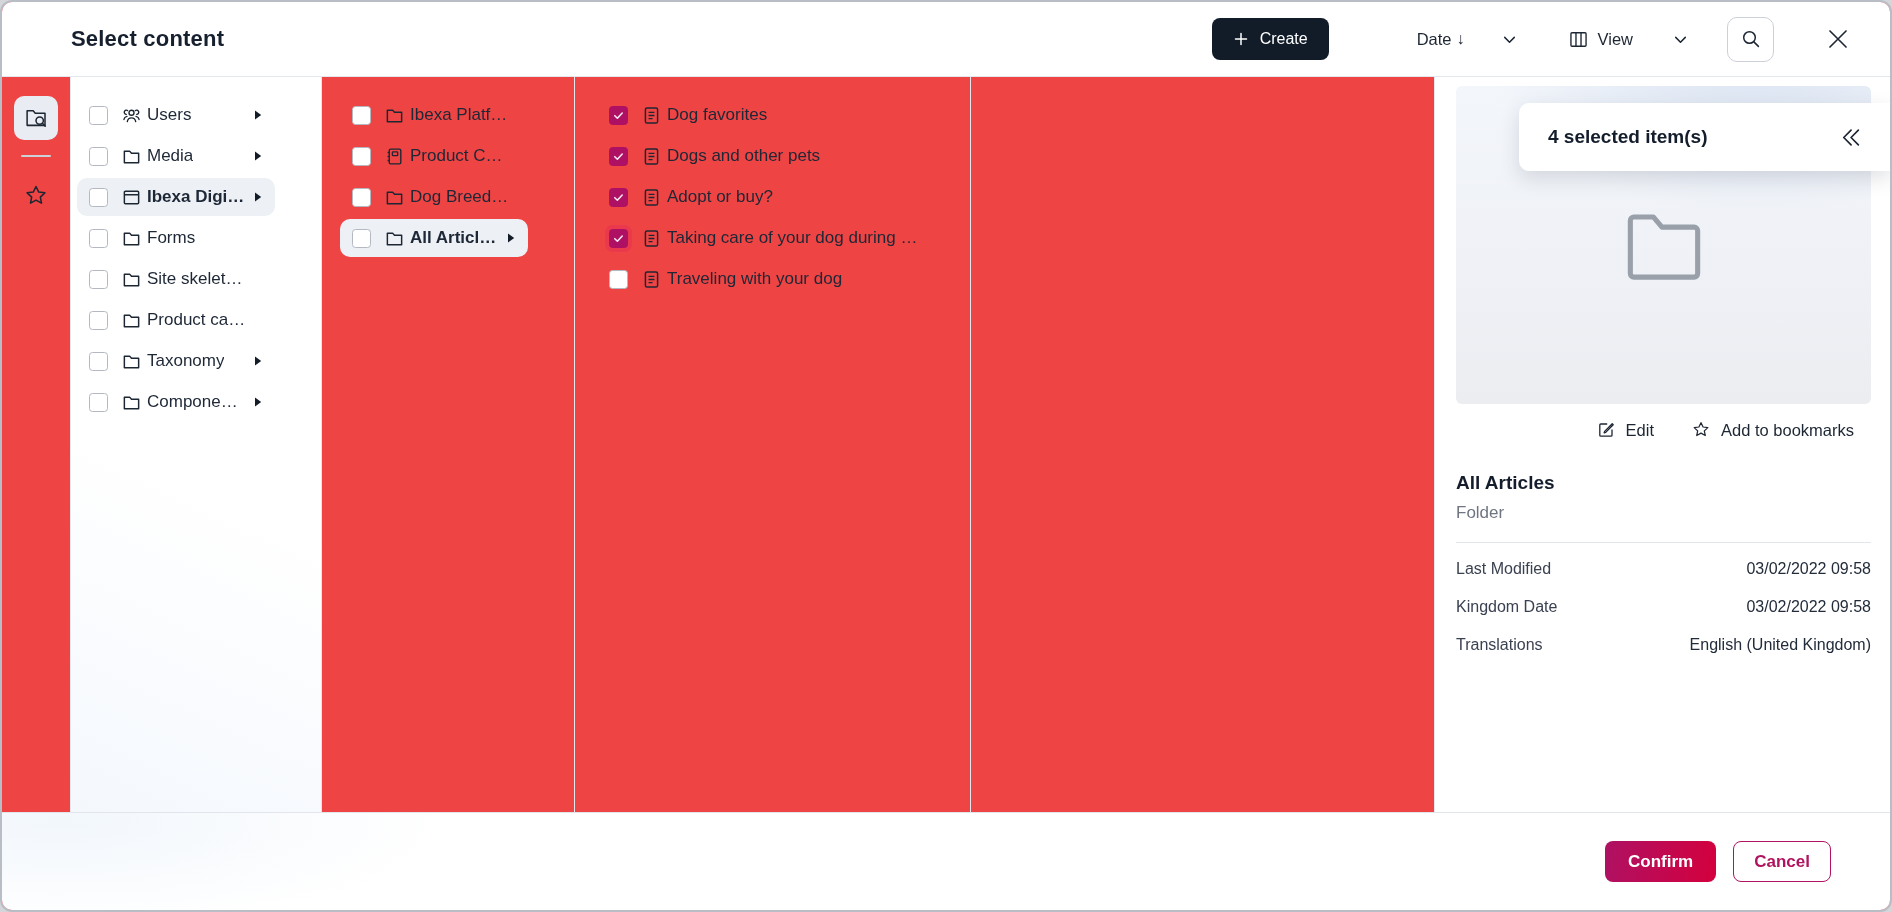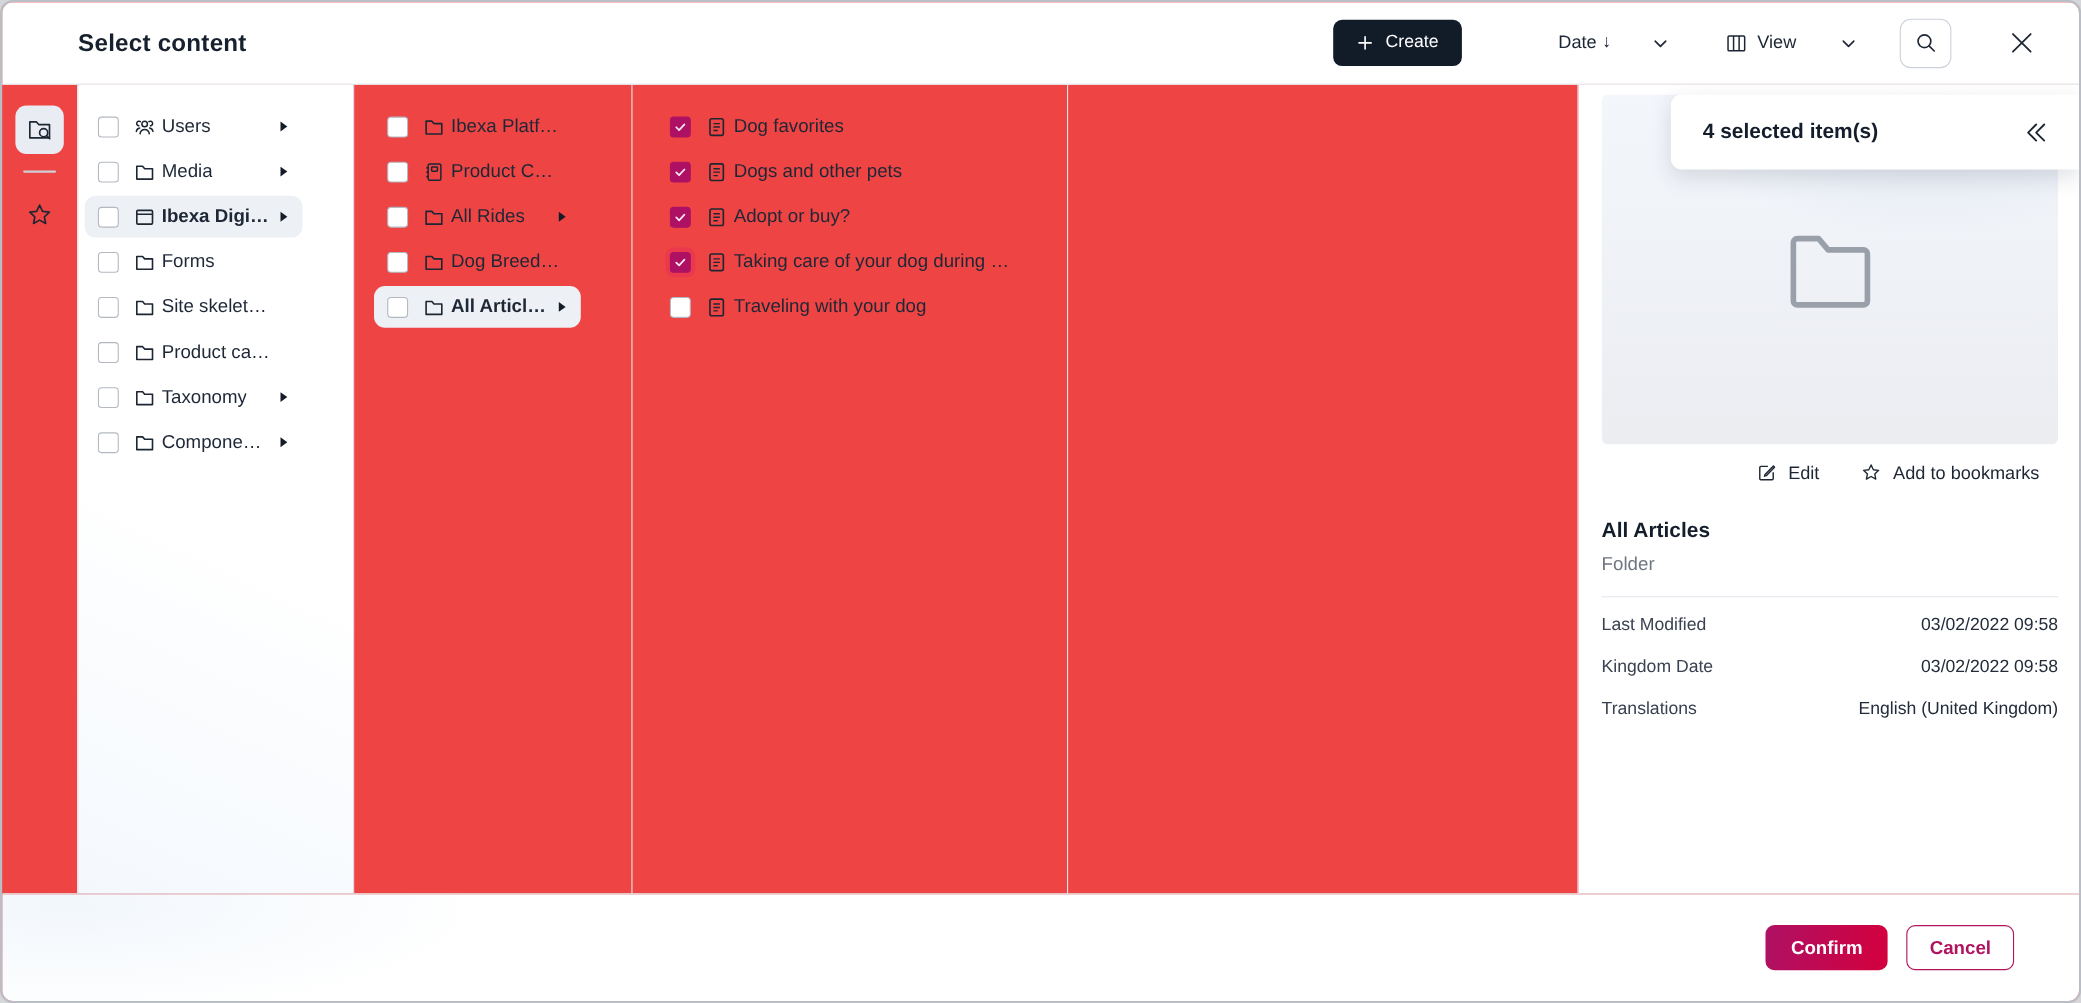--- a/index.html
+++ b/index.html
@@ -102,21 +102,21 @@
   .panel { flex:1; position:relative; background:#fff; }
   .preview-box {
     position:absolute; top:9px; left:21px; right:19px; height:318px;
     border-radius:6px;
     background:
       radial-gradient(430px 270px at 72% -12%, #d9e3f2 0%, rgba(237,239,243,0) 62%),
       linear-gradient(180deg,#f3f6fb 0%, #ebedf1 100%);
     display:flex; align-items:center; justify-content:center;
   }
   .sel-card {
-    position:absolute; top:9px; left:84px; right:0; height:68px;
+    position:absolute; top:26px; left:84px; right:0; height:68px;
     background:#fff; border-radius:10px 0 0 10px;
     box-shadow:0 7px 20px rgba(40,50,70,.15);
     display:flex; align-items:center;
     padding:0 26px 0 29px; z-index:2;
   }
   .sel-card .count { font-size:19px; font-weight:700; color:#141d2b; }
   .collapse-btn { margin-left:auto; background:none; border:none; cursor:pointer; display:flex; }
   .actions {
     position:absolute; top:327px; left:21px; right:36px; height:52px;
     display:flex; align-items:center; justify-content:flex-end; gap:37px;
@@ -355,34 +355,20 @@
       <div class="row">
         <span class="cb"></span>
         <span class="icn icon">
             <svg width="21" height="21" viewBox="0 0 20 20" fill="none" stroke="currentColor" stroke-width="1.3">
               <rect x="5" y="3" width="11" height="14" rx="1.3"></rect>
               <path d="M5 6.2H3.4M5 10H3.4M5 13.8H3.4" stroke-width="1.5"></path>
               <rect x="8" y="5.6" width="5" height="3.6" rx="0.6"></rect>
             </svg>
           </span>
         <span class="lbl">Product C…</span>
-      </div>
-      <div class="row">
-        <span class="cb"></span>
-        <span class="icn icon">
-            <svg width="21" height="21" viewBox="0 0 20 20" fill="none" stroke="currentColor" stroke-width="1.4" stroke-linejoin="round">
-              <path d="M3.2 16V4.9h5l1.8 2.1h6.8V16z"></path>
-            </svg>
-          </span>
-        <span class="lbl">All Rides</span>
-        <span class="arrow icon">
-            <svg width="10" height="12" viewBox="0 0 10 12">
-              <path d="M2 1.5 8.2 6 2 10.5z" fill="#141c28"></path>
-            </svg>
-          </span>
       </div>
       <div class="row">
         <span class="cb"></span>
         <span class="icn icon">
             <svg width="21" height="21" viewBox="0 0 20 20" fill="none" stroke="currentColor" stroke-width="1.4" stroke-linejoin="round">
               <path d="M3.2 16V4.9h5l1.8 2.1h6.8V16z"></path>
             </svg>
           </span>
         <span class="lbl">Dog Breed…</span>
       </div>

